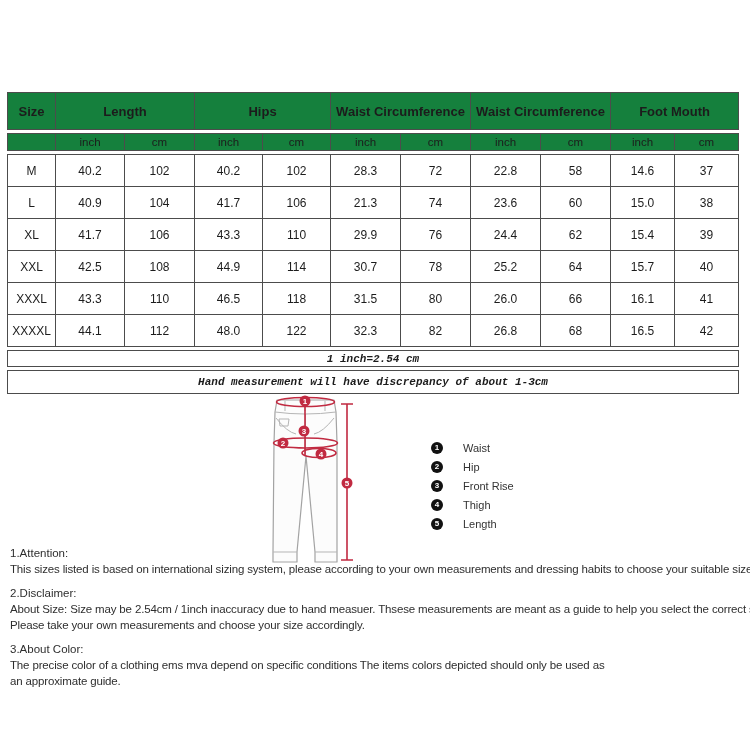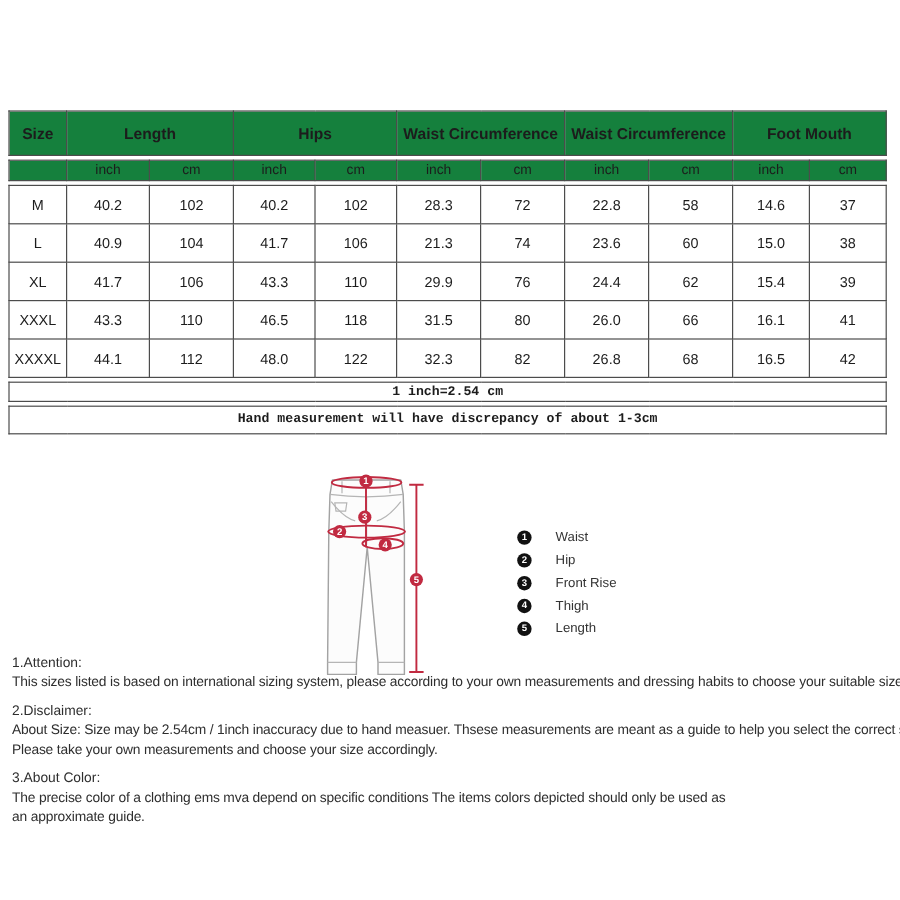--- a/index.html
+++ b/index.html
@@ -15,21 +15,21 @@
   .size-table th,.size-table td{
     border:1px solid #4c4c4c;text-align:center;vertical-align:middle;
     padding:0;color:#1c1c1c;
   }
   .group-row th{height:36px;background:#15803d;font-weight:bold;font-size:13px;}
   .unit-row th{height:16px;background:#15803d;font-weight:normal;font-size:11.5px;}
   .data-row td{height:31px;font-size:12px;background:#ffffff;}
   .gap td{border:none;height:3px;padding:0;background:#ffffff;}
   .footnote td{
     font-family:"Liberation Mono","DejaVu Sans Mono",monospace;
-    font-weight:bold;font-size:11px;background:#ffffff;
+    font-weight:bold;font-size:11px;background:#ffffff;font-style:italic;
   }
   .fn1 td{height:15px;}
   .fn2 td{height:22px;}
   
   .diagram{position:absolute;left:263px;top:392px;width:120px;height:178px;}
   .legend{position:absolute;left:431px;top:441px;}
   .legend-item{display:flex;align-items:center;margin-bottom:6px;height:13px;}
   .lg-circle{
     width:12px;height:12px;border-radius:50%;background:#111111;color:#ffffff;
     font-size:8px;font-weight:bold;display:inline-flex;align-items:center;
@@ -124,20 +124,33 @@
         <td>43.3</td>
         <td>110</td>
         <td>29.9</td>
         <td>76</td>
         <td>24.4</td>
         <td>62</td>
         <td>15.4</td>
         <td>39</td>
       </tr>
       <tr class="data-row">
+        <td>XXL</td>
+        <td>42.5</td>
+        <td>108</td>
+        <td>44.9</td>
+        <td>114</td>
+        <td>30.7</td>
+        <td>78</td>
+        <td>25.2</td>
+        <td>64</td>
+        <td>15.7</td>
+        <td>40</td>
+      </tr>
+      <tr class="data-row">
         <td>XXXL</td>
         <td>43.3</td>
         <td>110</td>
         <td>46.5</td>
         <td>118</td>
         <td>31.5</td>
         <td>80</td>
         <td>26.0</td>
         <td>66</td>
         <td>16.1</td>

